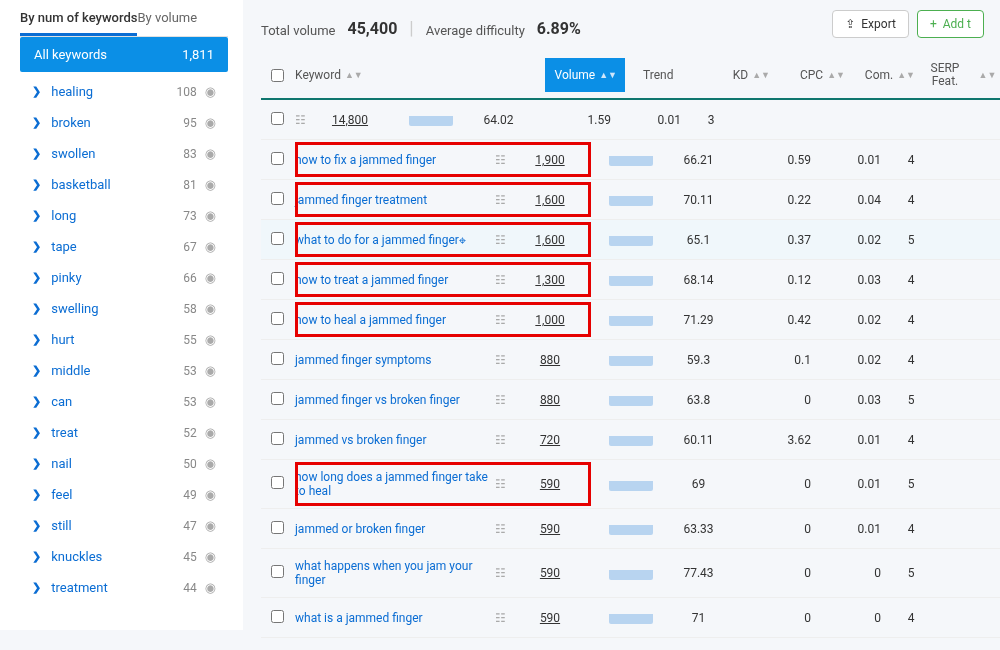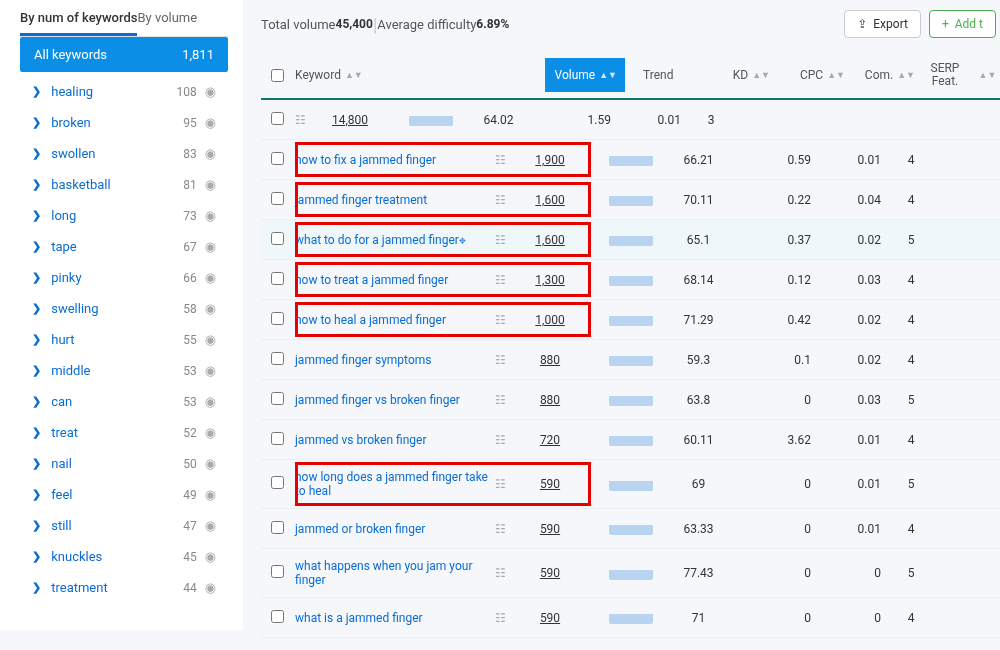--- a/index.html
+++ b/index.html
@@ -10,23 +10,23 @@
 .tab { padding: 0 0 8px 0; font-size: 13px; color: #666; cursor: pointer; }
 .tab.active { color: #333; border-bottom: 3px solid #0b6dd3; font-weight: 500; }
 .allkw { background: #0b8fe6; color: #fff; display: flex; justify-content: space-between; padding: 10px 14px; border-radius: 2px; gap: 36px; }
 .kwgroup { margin-top: 4px; }
 .kwitem { display: flex; align-items: center; padding: 8px 12px; color: #0b6dd3; cursor: pointer; }
 .kwitem .chev { color: #0b6dd3; font-weight: bold; margin-right: 10px; font-size: 11px; }
 .kwitem .label { flex: 1; }
 .kwitem .count { color: #888; margin-right: 8px; font-size: 12px; }
 .kwitem .eye { color: #aaa; font-size: 13px; }
 .main { flex: 1; padding: 0 0 0 18px; }
-.topbar { display: flex; align-items: center; padding: 10px 4px 14px 0; gap: 0; }
+.topbar { display: flex; align-items: flex-end; padding: 10px 16px 14px 0; gap: 12px; }
 .stat-label { color: #555; font-size: 13px; }
-.stat-val { font-weight: 700; font-size: 12px; }
+.stat-val { font-weight: 700; font-size: 16px; }
 .divider { color: #ccc; font-size: 18px; }
 .actions { margin-left: auto; display: flex; gap: 8px; }
 .btn { border: 1px solid #ccc; background: #fff; padding: 6px 12px; border-radius: 4px; font-size: 12px; display: flex; align-items: center; gap: 6px; cursor: pointer; }
 .btn.green { border-color: #4caf50; color: #4caf50; }
 .table { width: 100%; }
 .thead { display: flex; align-items: center; padding: 10px 0; border-bottom: 2px solid #0f766e; }
 .th { font-size: 12px; color: #555; display: flex; align-items: center; gap: 4px; }
 .th.keyword { flex: 0 0 250px; padding-left: 42px; }
 .th.volume { flex: 0 0 80px; justify-content: flex-end; background: #0b8fe6; color: #fff; padding: 10px 8px; margin: -10px 0; }
 .th.trend { flex: 0 0 70px; padding-left: 18px; }

